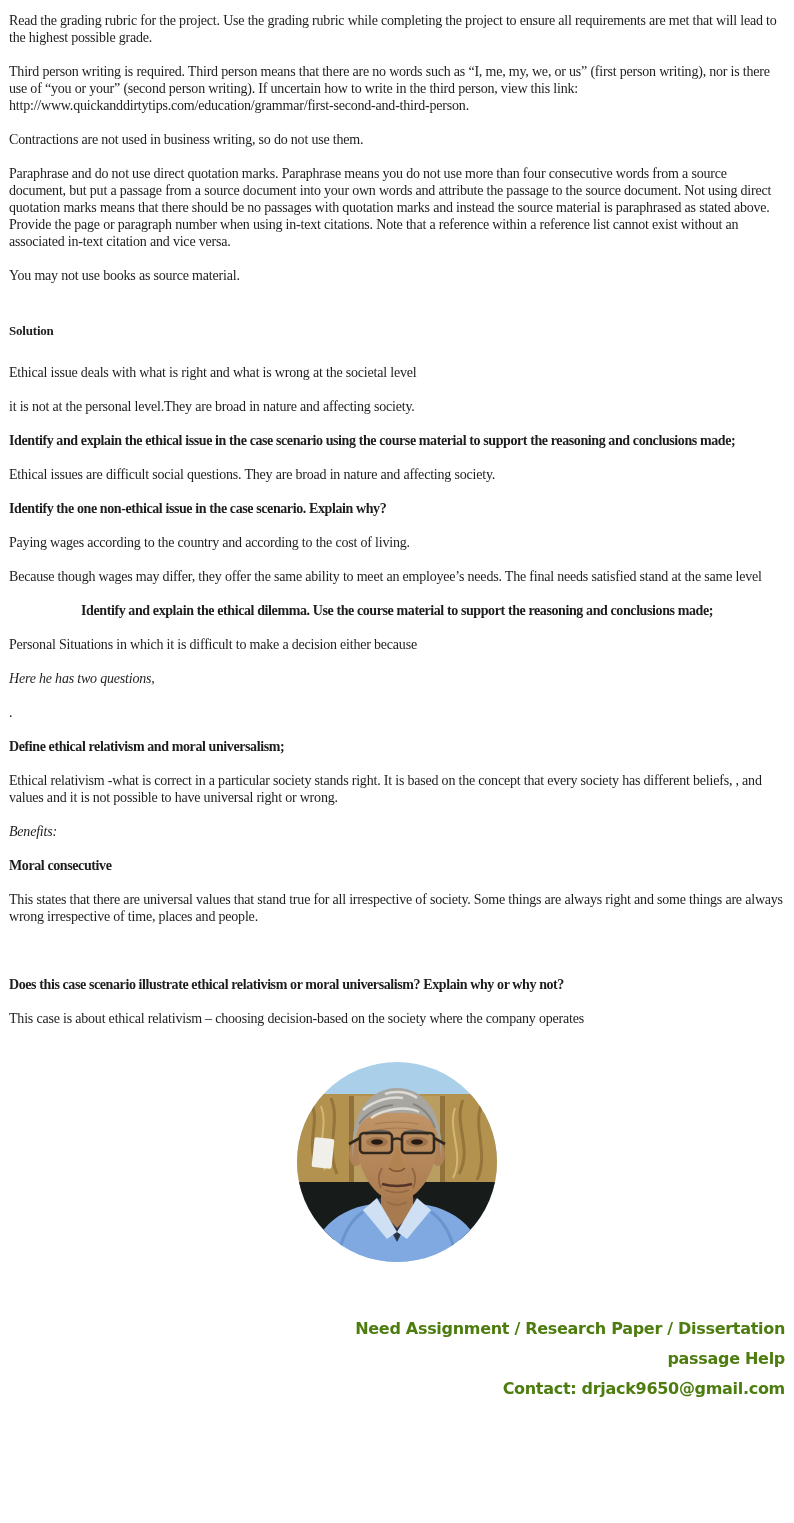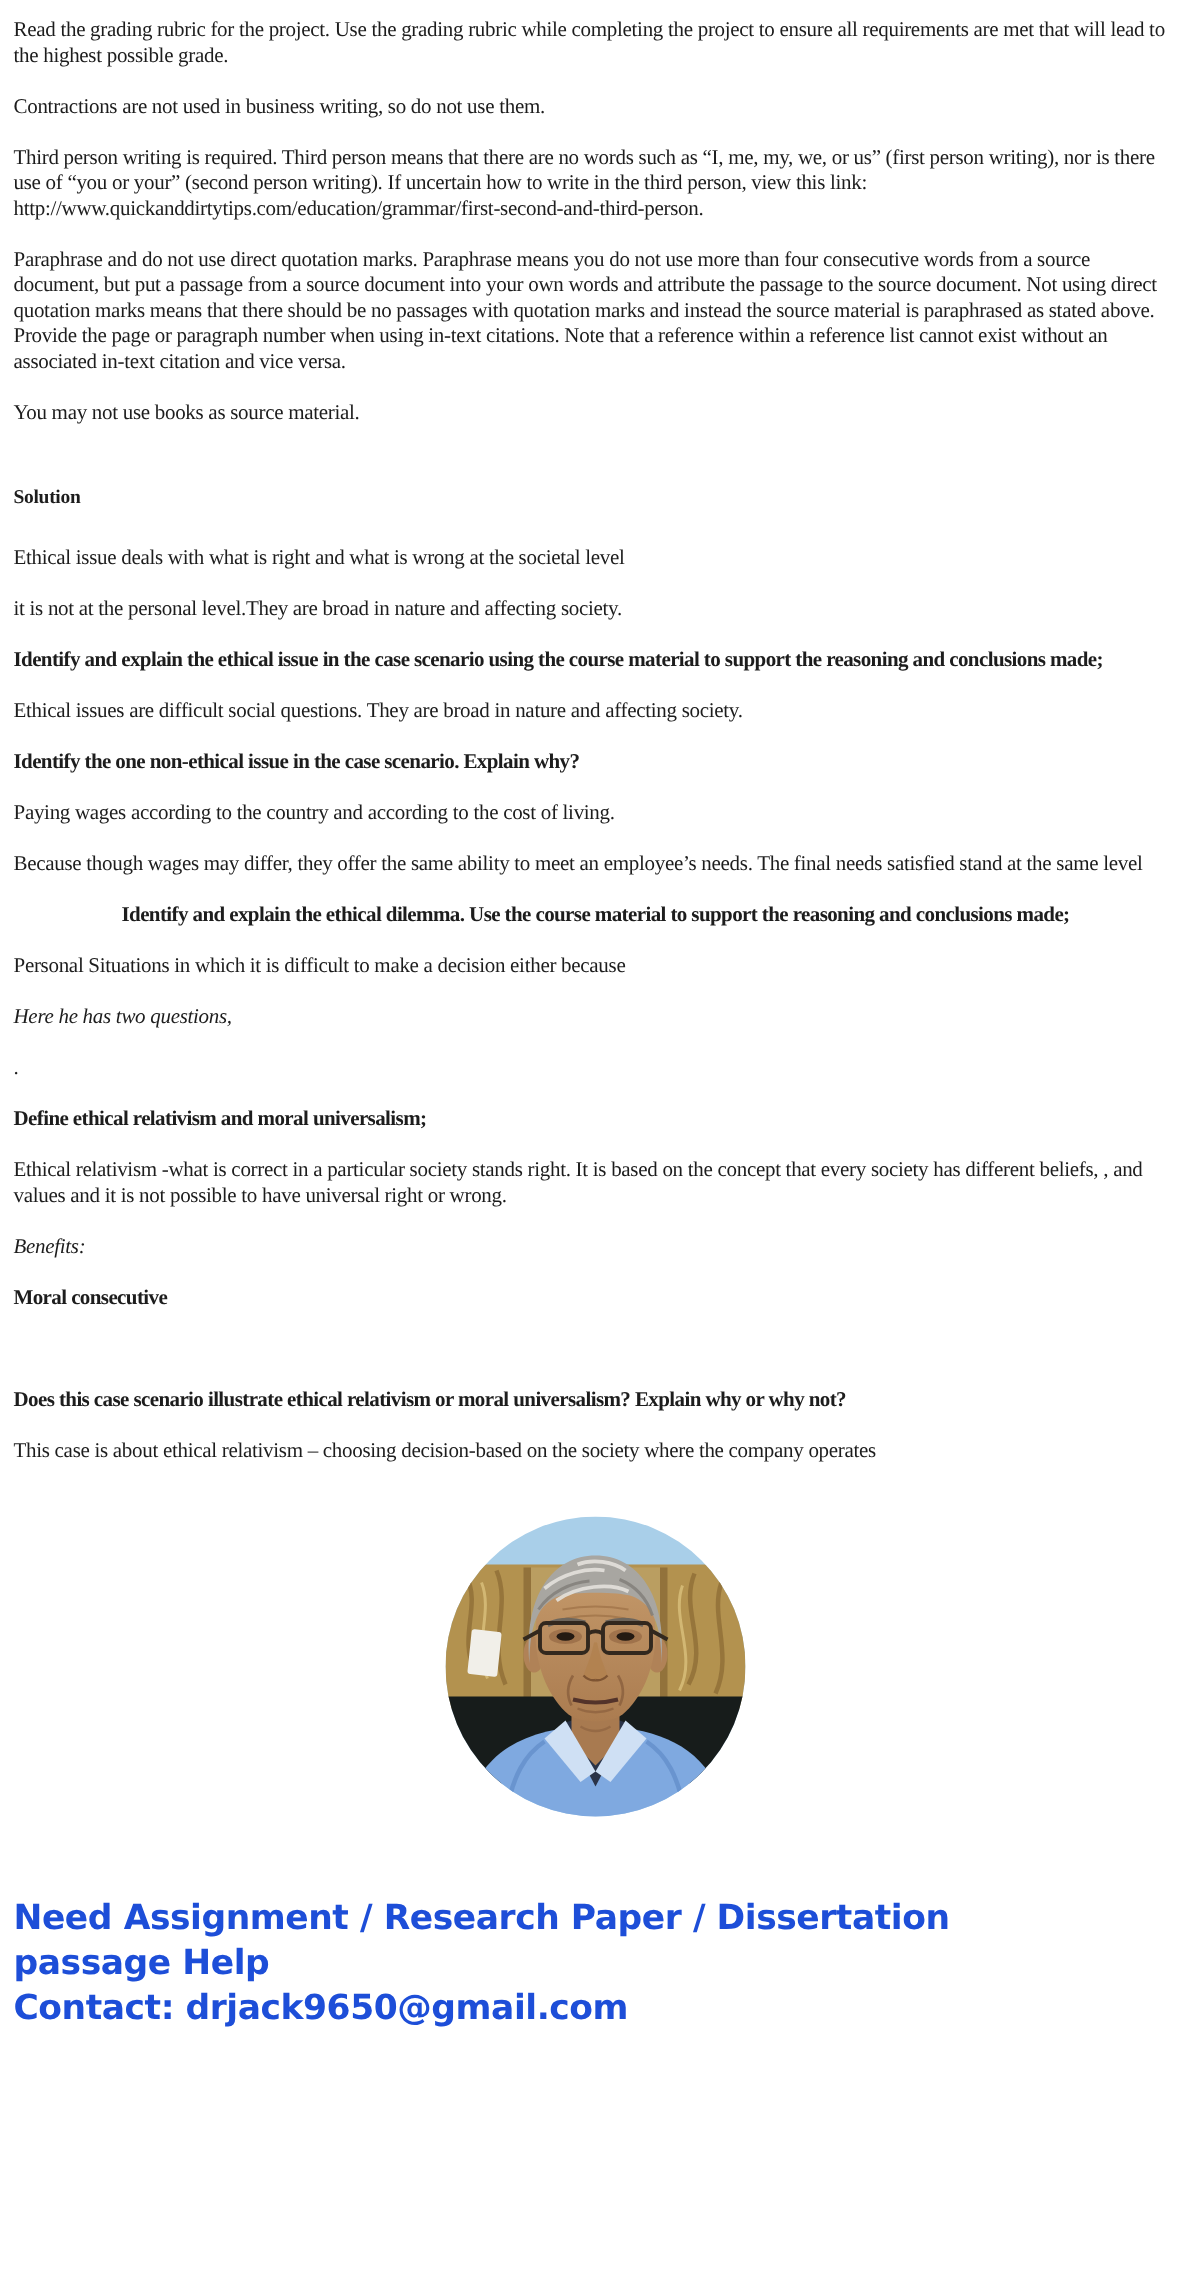--- a/index.html
+++ b/index.html
@@ -30,38 +30,38 @@
     letter-spacing: -0.2px;
   }
   .blank-gap { height: 34px; }
   .photo-wrap {
     margin: 35px 0 0 0;
     text-align: center;
   }
   .photo-wrap svg { display: inline-block; }
   .footer-banner {
     margin-top: 48px;
-    text-align: left;
+    text-align: right;
     font-family: "DejaVu Sans", sans-serif;
     font-weight: bold;
-    font-size: 23px;
+    font-size: 16px;
     line-height: 30px;
     letter-spacing: -0.3px;
-    color: #1d4ed8;
+    color: #4d7c0f;
   }
 </style>
 </head>
 <body>
 
 <main class="page">
 
   <section>
     <p class="doc">Read the grading rubric for the project. Use the grading rubric while completing the project to ensure all requirements are met that will lead to the highest possible grade.</p>
+    <p class="doc">Third person writing is required.  Third person means that there are no words such as “I, me, my, we, or us” (first person writing), nor is there use of “you or your” (second person writing).  If uncertain how to write in the third person, view this link:  http://www.quickanddirtytips.com/education/grammar/first-second-and-third-person.</p>
     <p class="doc">Contractions are not used in business writing, so do not use them.</p>
-    <p class="doc">Third person writing is required.  Third person means that there are no words such as “I, me, my, we, or us” (first person writing), nor is there use of “you or your” (second person writing).  If uncertain how to write in the third person, view this link:  http://www.quickanddirtytips.com/education/grammar/first-second-and-third-person.</p>
     <p class="doc">Paraphrase and do not use direct quotation marks. Paraphrase means you do not use more than four consecutive words from a source document, but put a passage from a source document into your own words and attribute the passage to the source document. Not using direct quotation marks means that there should be no passages with quotation marks and instead the source material is paraphrased as stated above. Provide the page or paragraph number when using in-text citations. Note that a reference within a reference list cannot exist without an associated in-text citation and vice versa.</p>
     <p class="doc">You may not use books as source material.</p>
   </section>
 
   <h2 class="solution-heading">Solution</h2>
 
   <section>
     <p class="doc">Ethical issue deals with what is right and what is wrong at the societal level</p>
     <p class="doc">it is not at the personal level.They are broad in nature and affecting society.</p>
     <p class="doc bold">Identify and explain the ethical issue in the case scenario using the course material to support the reasoning and conclusions made;</p>
@@ -70,20 +70,21 @@
     <p class="doc">Paying wages according to the country and according to the cost of living.</p>
     <p class="doc">Because though wages may differ, they offer the same ability to meet an employee’s needs. The final needs satisfied stand at the same level</p>
     <p class="doc bold oneline">Identify and explain the ethical dilemma. Use the course material to support the reasoning and conclusions made;</p>
     <p class="doc">Personal Situations in which it is difficult to make a decision either because</p>
     <p class="doc italic">Here he has two questions,</p>
     <p class="doc">.</p>
     <p class="doc bold">Define ethical relativism and moral universalism;</p>
     <p class="doc">Ethical relativism -what is correct in a particular society stands right. It is based on the concept that every society has different beliefs, , and values and it is not possible to have universal right or wrong.</p>
     <p class="doc italic">Benefits:</p>
     <p class="doc bold">Moral consecutive</p>
+    <p class="doc">This states that there are universal values that stand true for all irrespective of society. Some things are always right and some things are always wrong irrespective of time, places and people.</p>
     <div class="blank-gap"></div>
     <p class="doc bold">Does this case scenario illustrate ethical relativism or moral universalism? Explain why or why not?</p>
     <p class="doc">This case is about ethical relativism – choosing decision-based on the society where the company operates</p>
   </section>
 
   <figure class="photo-wrap">
     <svg width="200" height="200" viewBox="0 0 200 200" role="img">
       <defs>
         <clipPath id="avclip">
             <circle cx="100" cy="100" r="100"></circle>

